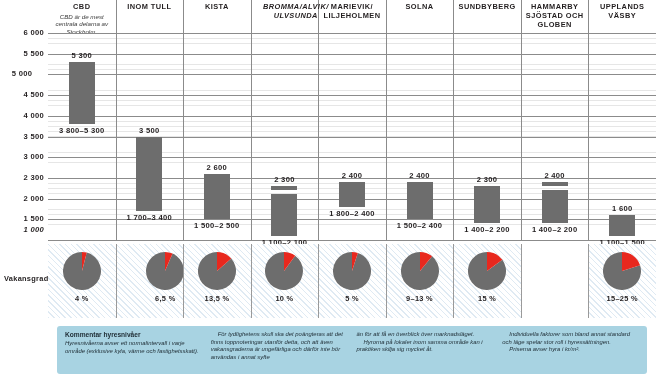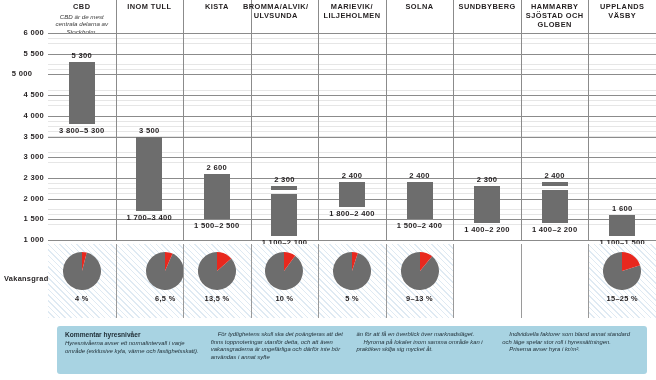--- a/index.html
+++ b/index.html
@@ -95,21 +95,21 @@
       <div class="colsep" style="left: 183.111px; top: 0px; height: 33px; background: rgb(139, 139, 139);"></div>
       <div class="colsep" style="left: 250.667px; top: 0px; height: 33px; background: rgb(139, 139, 139);"></div>
       <div class="colsep" style="left: 318.222px; top: 0px; height: 33px; background: rgb(139, 139, 139);"></div>
       <div class="colsep" style="left: 385.778px; top: 0px; height: 33px; background: rgb(139, 139, 139);"></div>
       <div class="colsep" style="left: 453.333px; top: 0px; height: 33px; background: rgb(139, 139, 139);"></div>
       <div class="colsep" style="left: 520.889px; top: 0px; height: 33px; background: rgb(139, 139, 139);"></div>
       <div class="colsep" style="left: 588.444px; top: 0px; height: 33px; background: rgb(139, 139, 139);"></div>
       <div class="col-head" style="left: 48px; width: 67.5556px;"><span>CBD</span><span class="sub">CBD är de mest centrala delarna av Stockholm.</span></div>
       <div class="col-head" style="left: 115.556px; width: 67.5556px;"><span>INOM TULL</span></div>
       <div class="col-head" style="left: 183.111px; width: 67.5556px;"><span>KISTA</span></div>
-      <div class="col-head" style="left: 242px; width: 67.5556px;"><span>BROMMA/ALVIK/ ULVSUNDA</span></div>
+      <div class="col-head" style="left: 262px; width: 67.5556px; font-style: italic;"><span>BROMMA/ALVIK/ ULVSUNDA</span></div>
       <div class="col-head" style="left: 318.222px; width: 67.5556px;"><span>MARIEVIK/ LILJEHOLMEN</span></div>
       <div class="col-head" style="left: 385.778px; width: 67.5556px;"><span>SOLNA</span></div>
       <div class="col-head" style="left: 453.333px; width: 67.5556px;"><span>SUNDBYBERG</span></div>
       <div class="col-head" style="left: 520.889px; width: 67.5556px;"><span>HAMMARBY SJÖSTAD OCH GLOBEN</span></div>
       <div class="col-head" style="left: 588.444px; width: 67.5556px;"><span>UPPLANDS VÄSBY</span></div>
     </div>
 
   <div class="plot">
     <div class="minor-lines"></div>
   <div class="gridline" style="top: 207px;"></div>
@@ -226,20 +226,27 @@
       </div>
       <div class="vac-sep" style="left: 318.222px;"></div>
       <div class="vac-cell" style="left: 385.778px; width: 67.5556px;">
         <svg class="pie" viewBox="0 0 38 38">
           <path d="M 19 19 L 31.11 4.36 A 19 19 0 1 1 19.00 0.00 Z" fill="#6d6d6d"></path>
           <path d="M 19 19 L 19.00 0.00 A 19 19 0 0 1 31.11 4.36 Z" fill="#e8281e"></path>
         </svg>
         <div class="vac-value">9–13 %</div>
       </div>
       <div class="vac-sep" style="left: 385.778px;"></div>
+      <div class="vac-cell" style="left: 453.333px; width: 67.5556px;">
+        <svg class="pie" viewBox="0 0 38 38">
+          <path d="M 19 19 L 34.37 7.83 A 19 19 0 1 1 19.00 0.00 Z" fill="#6d6d6d"></path>
+          <path d="M 19 19 L 19.00 0.00 A 19 19 0 0 1 34.37 7.83 Z" fill="#e8281e"></path>
+        </svg>
+        <div class="vac-value">15 %</div>
+      </div>
       <div class="vac-sep" style="left: 453.333px;"></div>
       <div class="vac-sep" style="left: 520.889px;"></div>
       <div class="vac-cell" style="left: 588.444px; width: 67.5556px;">
         <svg class="pie" viewBox="0 0 38 38">
           <path d="M 19 19 L 37.07 13.13 A 19 19 0 1 1 19.00 0.00 Z" fill="#6d6d6d"></path>
           <path d="M 19 19 L 19.00 0.00 A 19 19 0 0 1 37.07 13.13 Z" fill="#e8281e"></path>
         </svg>
         <div class="vac-value">15–25 %</div>
       </div>
       <div class="vac-sep" style="left: 588.444px;"></div>
@@ -256,21 +263,21 @@
     <div class="cmt-col">
       <p class="cmt-p">än för att få en överblick över marknadsläget.</p>
       <p class="cmt-p indent">Hyrorna på lokaler inom samma område kan i praktiken skilja sig mycket åt.</p>
     </div>
     <div class="cmt-col">
       <p class="cmt-p indent">Individuella faktorer som bland annat standard och läge spelar stor roll i hyressättningen.</p>
       <p class="cmt-p indent">Priserna avser hyra i kr/m².</p>
     </div>
   </div>
 
-<div class="axis-label" style="top: 235px;">1 000</div>
+<div class="axis-label" style="top: 225px; font-style: italic;">1 000</div>
     <div class="axis-label" style="top: 214.3px;">1 500</div>
     <div class="axis-label" style="top: 193.6px;">2 000</div>
     <div class="axis-label" style="top: 172.9px;">2 300</div>
     <div class="axis-label" style="top: 152.2px;">3 000</div>
     <div class="axis-label" style="top: 131.5px;">3 500</div>
     <div class="axis-label" style="top: 110.8px;">4 000</div>
     <div class="axis-label" style="top: 90.1px;">4 500</div>
     <div class="axis-label" style="top: 69.4px; text-align: center;">5 000</div>
     <div class="axis-label" style="top: 48.7px;">5 500</div>
     <div class="axis-label" style="top: 28px;">6 000</div>

